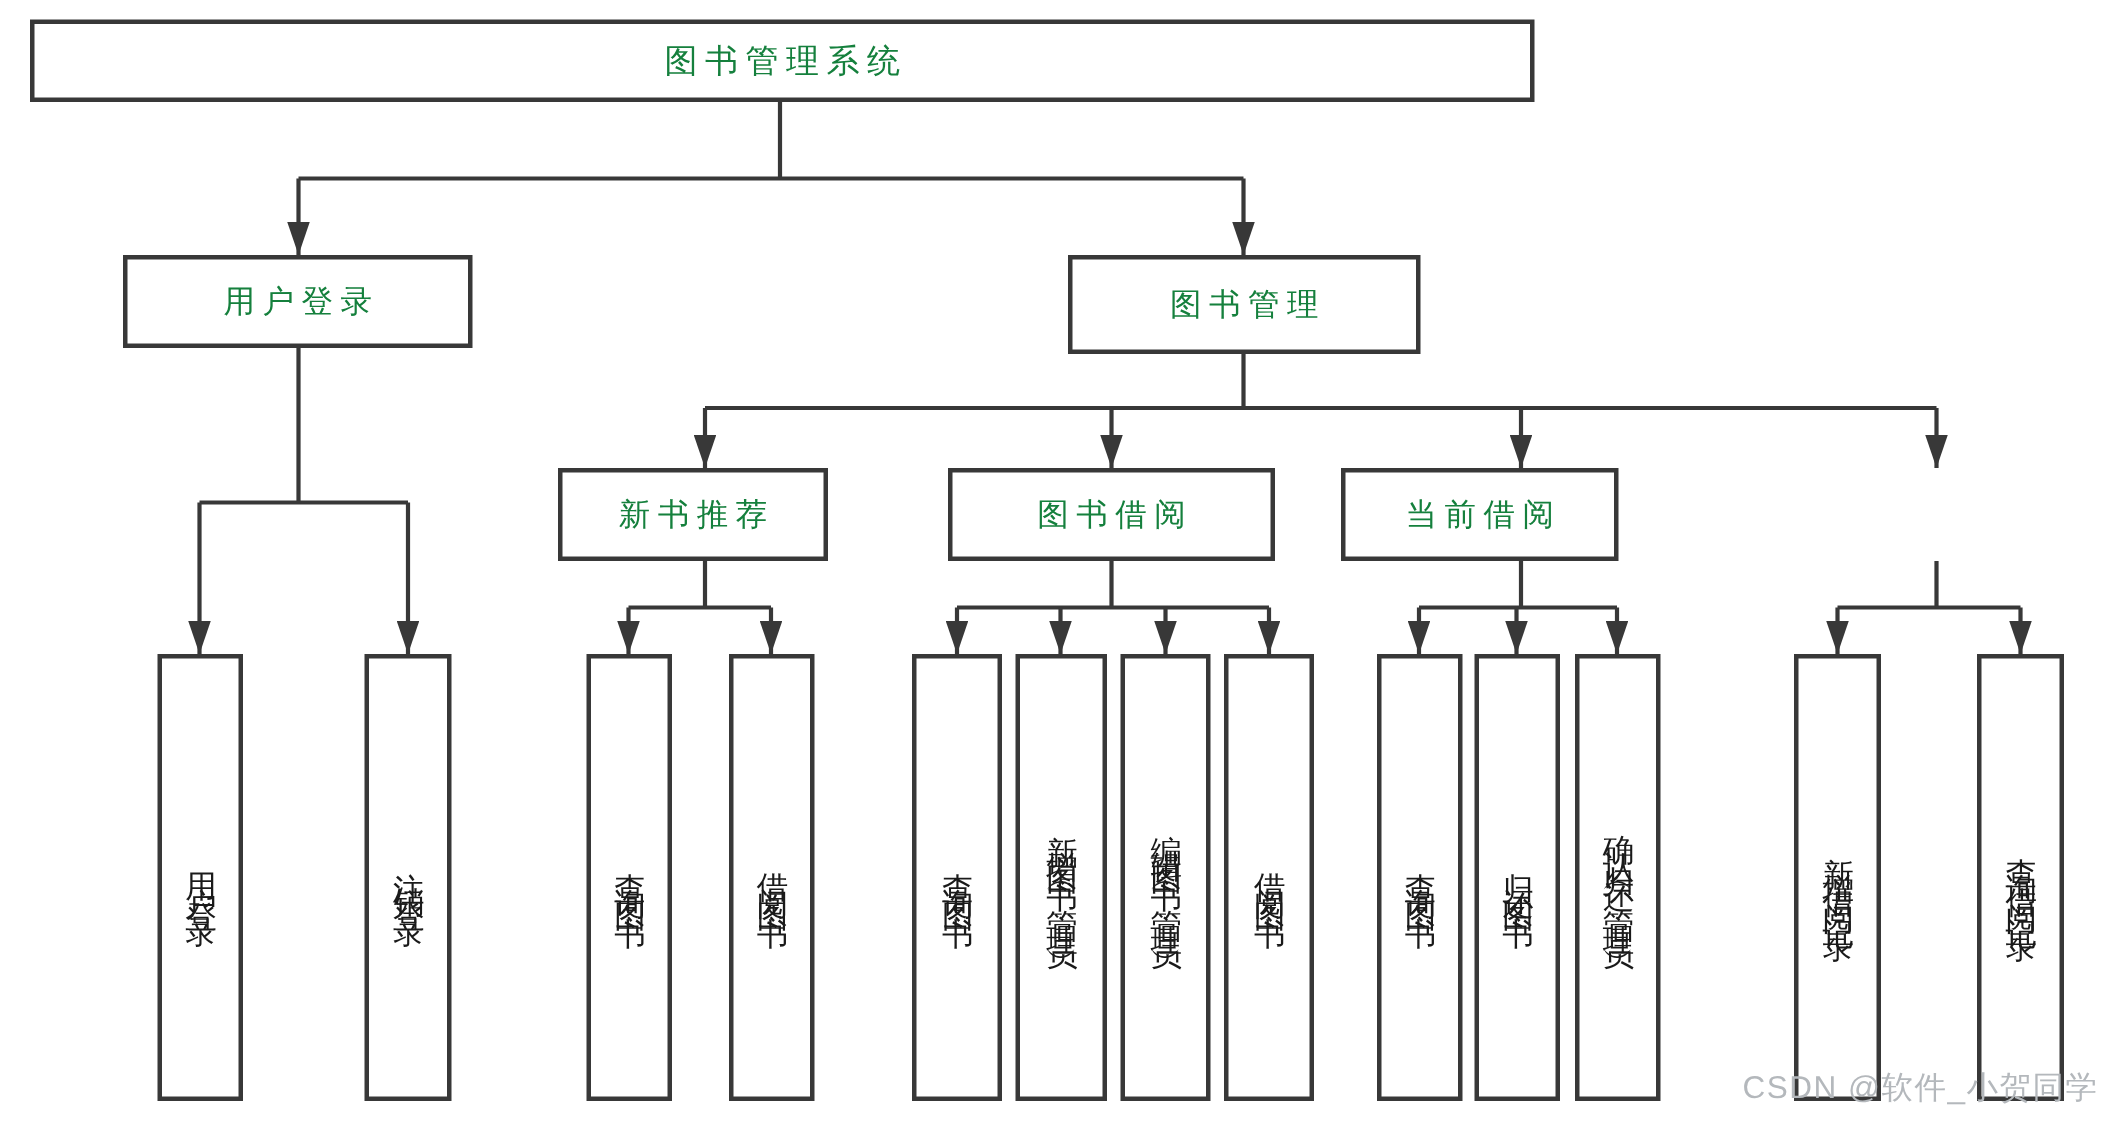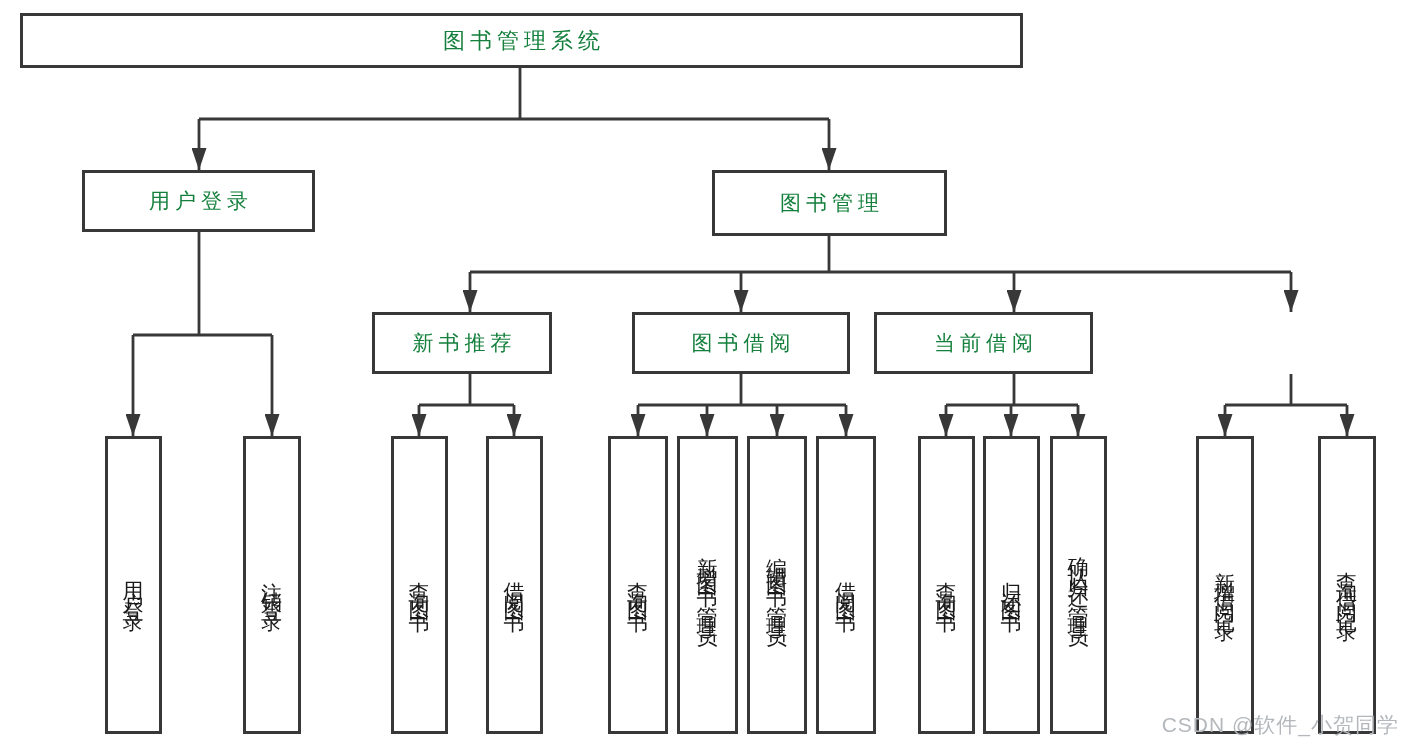--- a/index.html
+++ b/index.html
@@ -119,21 +119,21 @@
   <div class="box" style="left:712px;top:170px;width:235px;height:66px">
     <span class="htext">图书管理</span>
   </div>
 
   <div class="box" style="left:372px;top:312px;width:180px;height:62px">
     <span class="htext">新书推荐</span>
   </div>
   <div class="box" style="left:632px;top:312px;width:218px;height:62px">
     <span class="htext">图书借阅</span>
   </div>
-  <div class="box" style="left:874px;top:312px;width:219px;height:62px">
+  <div class="box" style="left:894px;top:312px;width:185px;height:62px">
     <span class="htext">当前借阅</span>
   </div>
 
   <div class="box" style="left:105px;top:436px;width:57px;height:298px">
     <span class="vtext">用户登录</span>
   </div>
   <div class="box" style="left:243px;top:436px;width:58px;height:298px">
     <span class="vtext">注销登录</span>
   </div>
 

